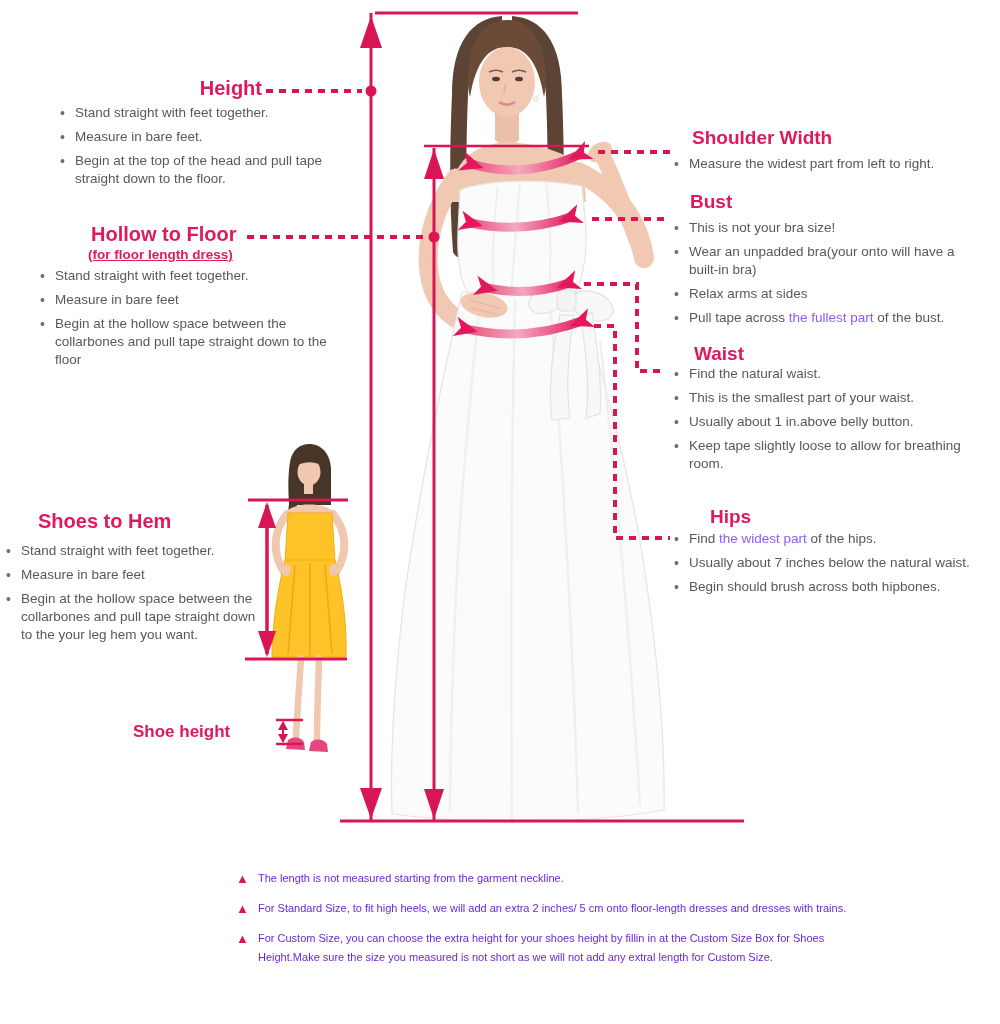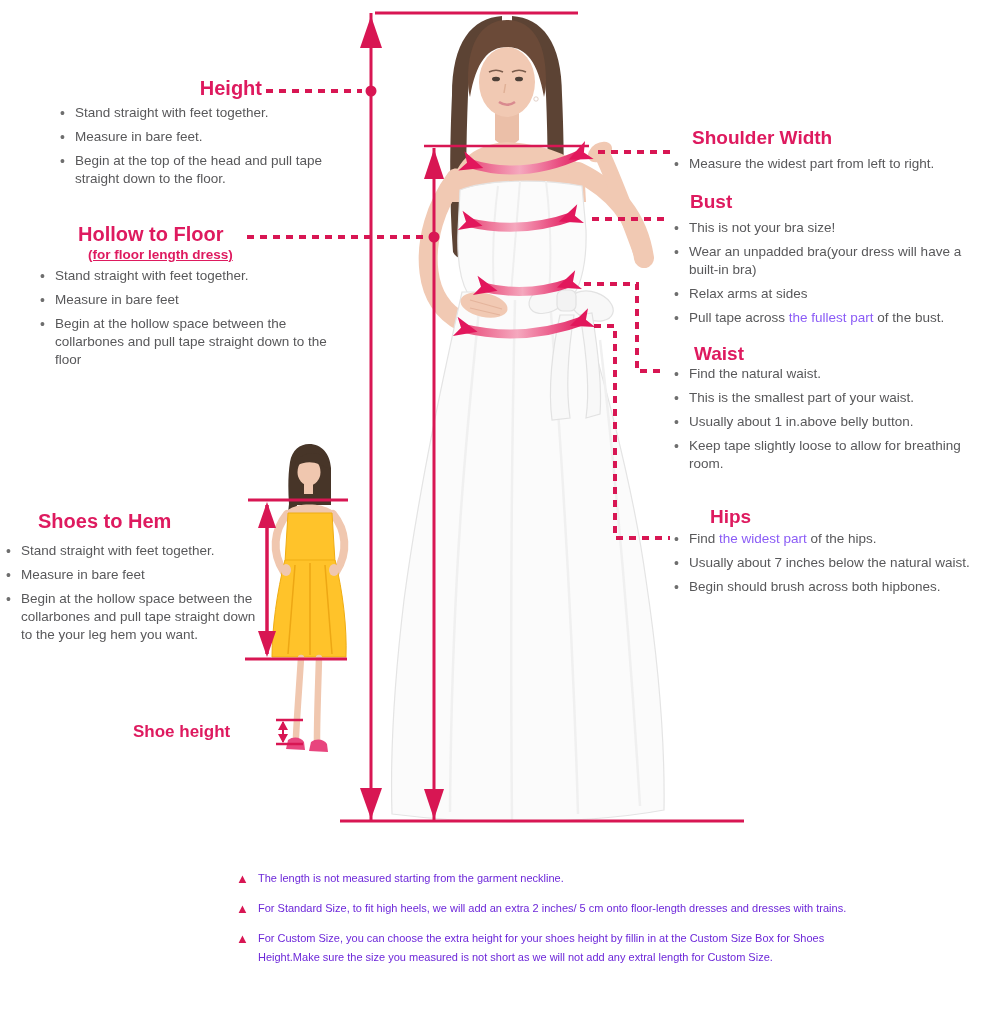--- a/index.html
+++ b/index.html
@@ -169,21 +169,21 @@
     <li>
       <span class="dot">•</span>
       <span class="txt">Measure in bare feet.</span>
     </li>
     <li>
       <span class="dot">•</span>
       <span class="txt">Begin at the top of the head and pull tape straight down to the floor.</span>
     </li>
   </ul>
 
-  <div class="sec ttl" style="left:78px;top:224px;">Hollow to Floor</div>
+  <div class="sec ttl" style="left:91px;top:224px;">Hollow to Floor</div>
   <div class="sec subttl" style="left:88px;top:247px;text-decoration:underline;">(for floor length dress)</div>
 
   <ul class="blist sec" style="left:40px;top:267px;width:292px;">
     <li>
       <span class="dot">•</span>
       <span class="txt">Stand straight with feet together.</span>
     </li>
     <li>
       <span class="dot">•</span>
       <span class="txt">Measure in bare feet</span>
@@ -224,21 +224,21 @@
 
   <div class="sec ttl-r" style="left:690px;top:192px;">Bust</div>
 
   <ul class="blist sec" style="left:674px;top:219px;width:312px;">
     <li>
       <span class="dot">•</span>
       <span class="txt">This is not your bra size!</span>
     </li>
     <li>
       <span class="dot">•</span>
-      <span class="txt">Wear an unpadded bra(your dress will have a built-in bra)</span>
+      <span class="txt">Wear an unpadded bra(your onto will have a built-in bra)</span>
     </li>
     <li>
       <span class="dot">•</span>
       <span class="txt">Relax arms at sides</span>
     </li>
     <li>
       <span class="dot">•</span>
       <span class="txt"><span>Pull tape across </span><span class="hl">the fullest part</span><span> of the bust.</span></span>
     </li>
   </ul>

